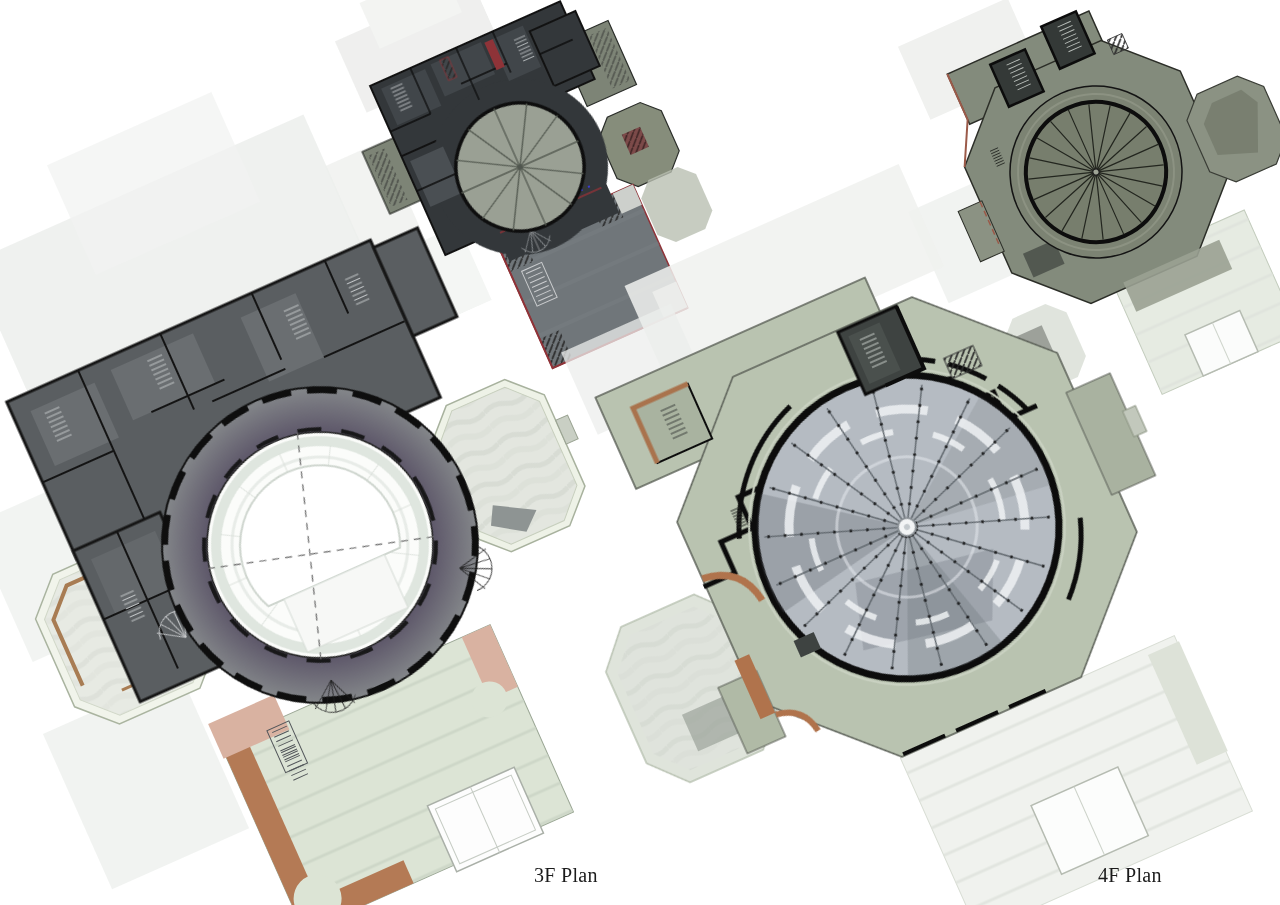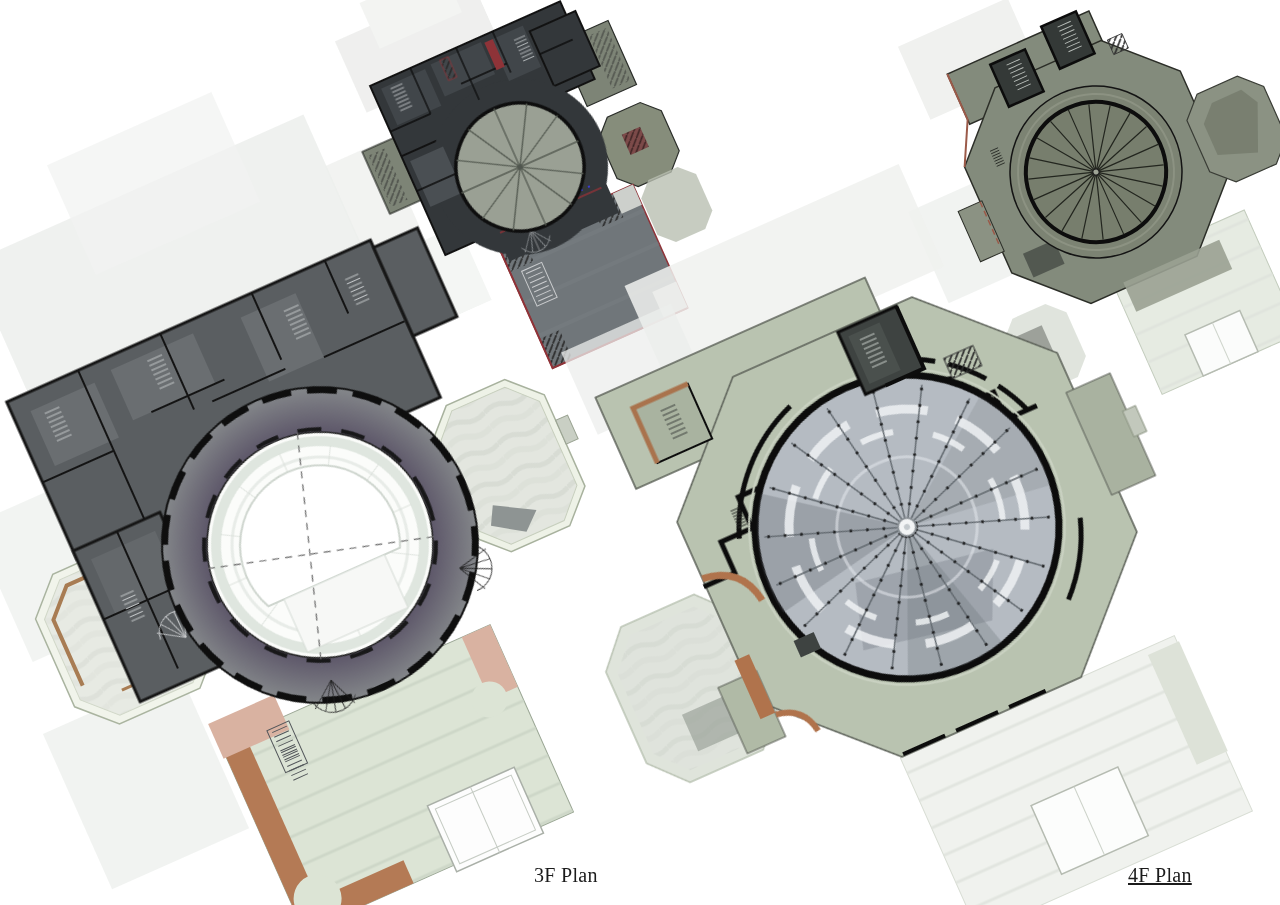--- a/index.html
+++ b/index.html
@@ -2,21 +2,21 @@
 <html><head>
 <meta charset="utf-8">
 <style>
   html,body{margin:0;padding:0;background:#ffffff;}
   .sheet{position:relative;width:1280px;height:905px;background:#ffffff;overflow:hidden;
          font-family:"Liberation Serif", serif;border-radius:18px;}
   .sheet svg{position:absolute;left:0;top:0;}
   .caption{position:absolute;font-size:20px;color:#1b1b1b;letter-spacing:.3px;
            font-family:"Liberation Serif", serif;white-space:nowrap;}
   #cap3f{left:534px;top:864px;}
-  #cap4f{left:1128px;top:864px;text-decoration:underline;}
+  #cap4f{left:1098px;top:864px;}
 </style>
 </head>
 <body>
 
 <div class="sheet">
 
 <svg width="1280" height="905" viewBox="0 0 1280 905">
   <defs>
     <pattern id="patTerr" width="30" height="30" patternUnits="userSpaceOnUse">
       <path d="M0,15 H30" stroke="#c7d2c3" stroke-width="3" opacity="0.7"></path>

